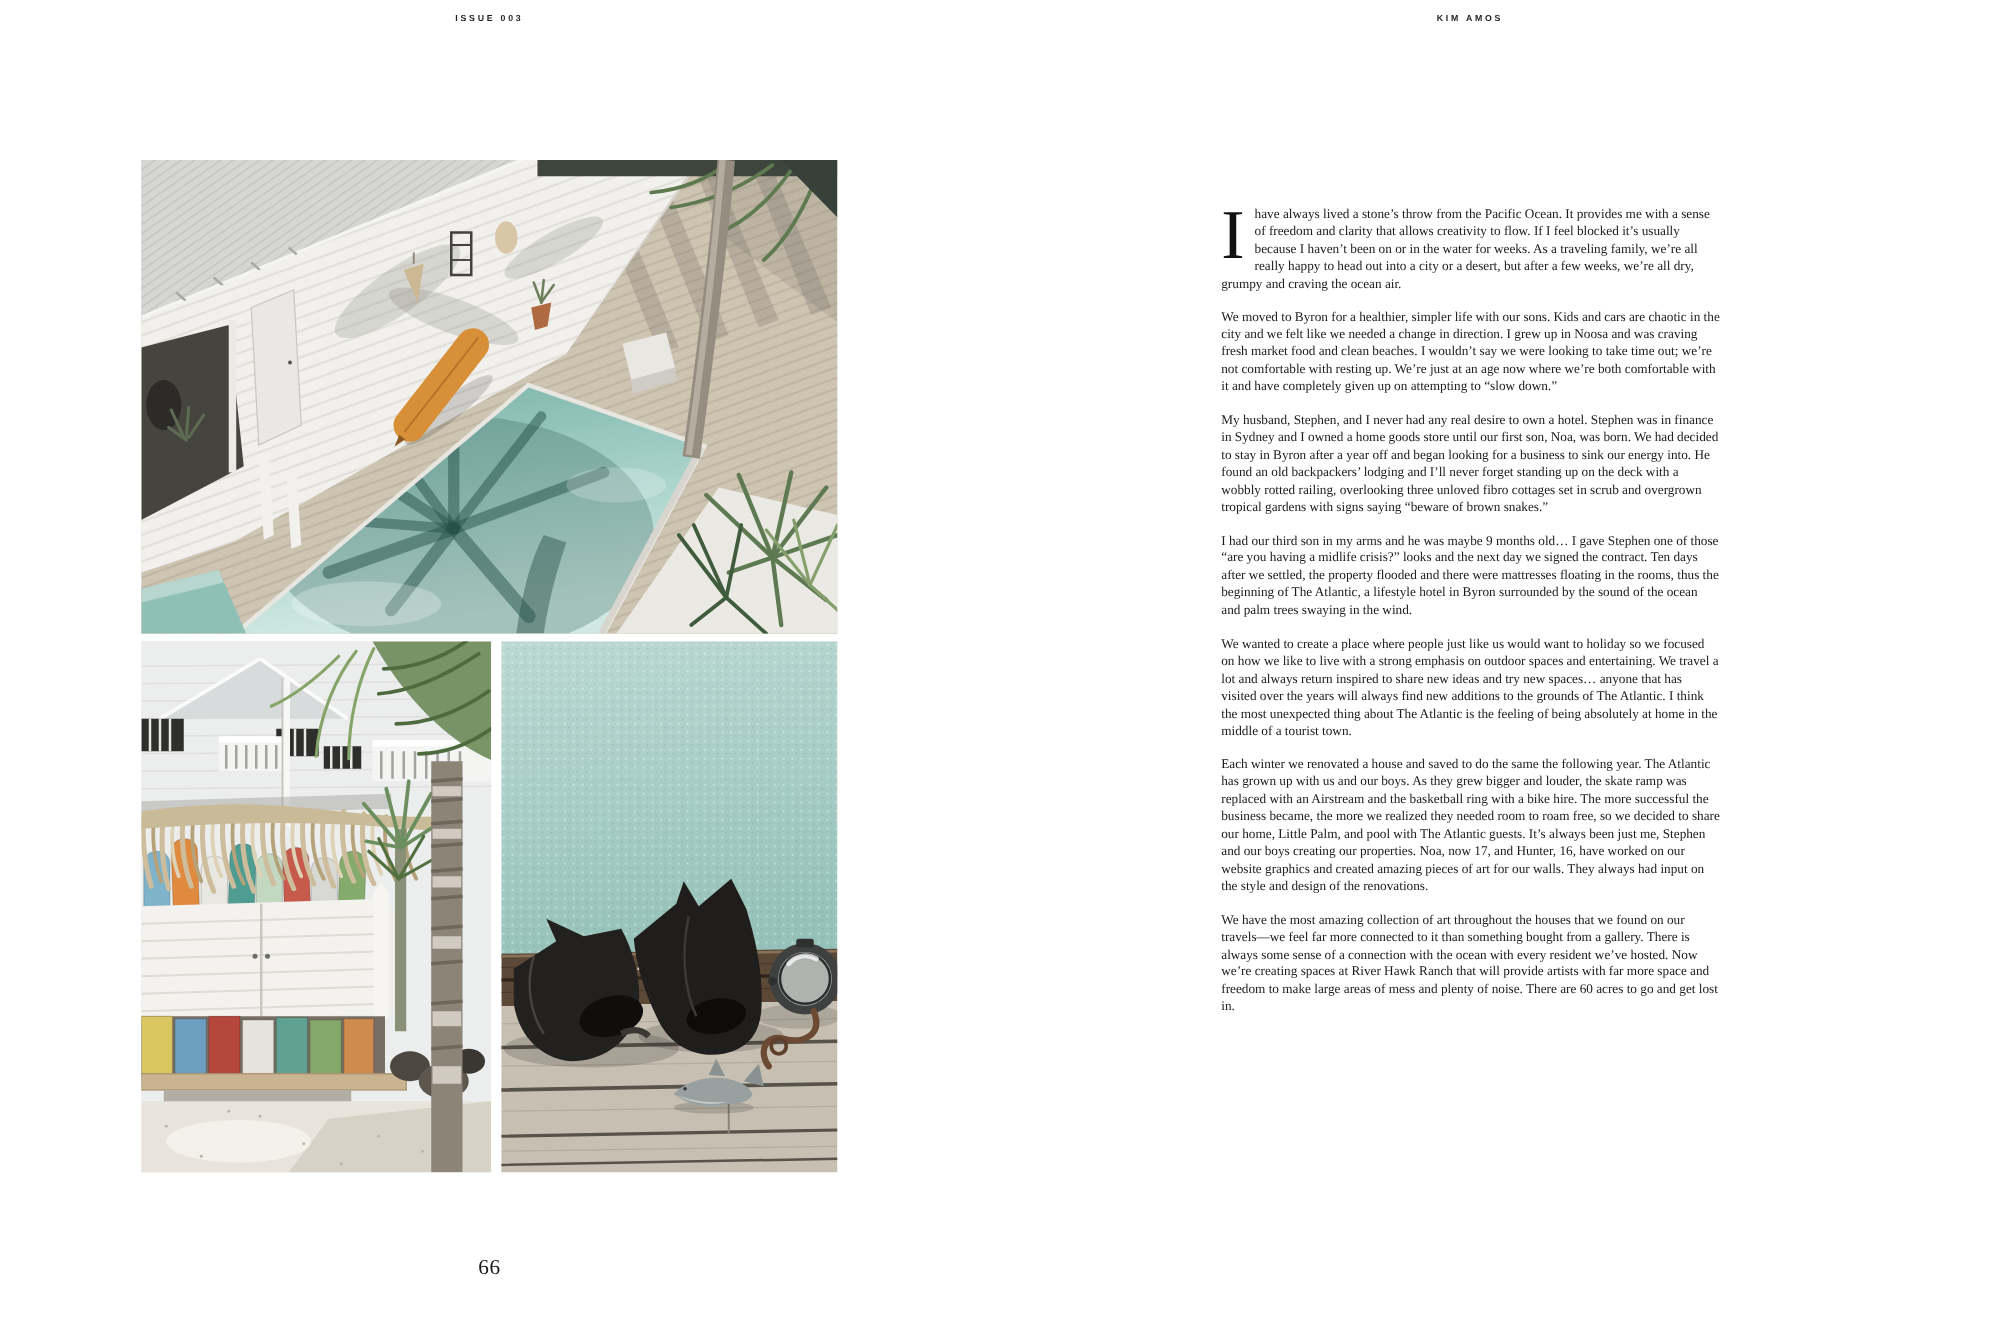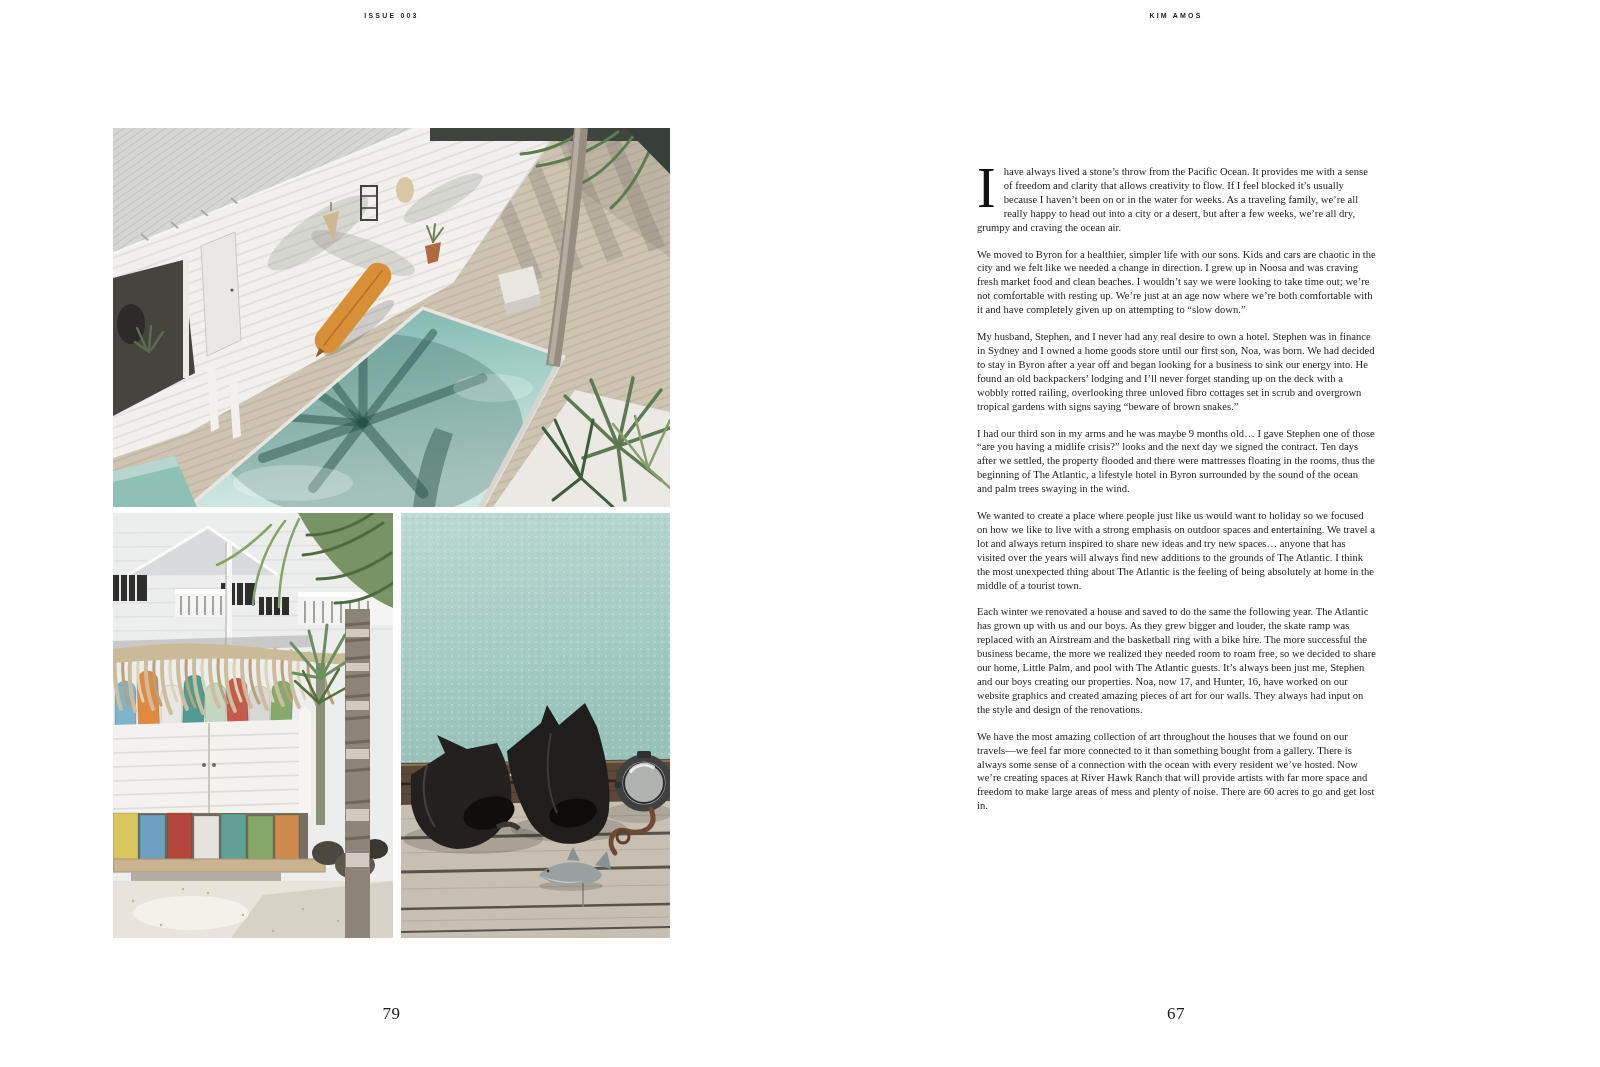--- a/index.html
+++ b/index.html
@@ -494,16 +494,15 @@
   <article class="article">
     <p class="para"><span class="dropcap">I</span><span>have always lived a stone’s throw from the Pacific Ocean. It provides me with a sense of freedom and clarity that allows creativity to flow. If I feel blocked it’s usually because I haven’t been on or in the water for weeks. As a traveling family, we’re all really happy to head out into a city or a desert, but after a few weeks, we’re all dry, grumpy and craving the ocean air.</span></p>
     <p class="para">We moved to Byron for a healthier, simpler life with our sons. Kids and cars are chaotic in the city and we felt like we needed a change in direction. I grew up in Noosa and was craving fresh market food and clean beaches. I wouldn’t say we were looking to take time out; we’re not comfortable with resting up. We’re just at an age now where we’re both comfortable with it and have completely given up on attempting to “slow down.”</p>
     <p class="para">My husband, Stephen, and I never had any real desire to own a hotel. Stephen was in finance in Sydney and I owned a home goods store until our first son, Noa, was born. We had decided to stay in Byron after a year off and began looking for a business to sink our energy into. He found an old backpackers’ lodging and I’ll never forget standing up on the deck with a wobbly rotted railing, overlooking three unloved fibro cottages set in scrub and overgrown tropical gardens with signs saying “beware of brown snakes.”</p>
     <p class="para">I had our third son in my arms and he was maybe 9 months old… I gave Stephen one of those “are you having a midlife crisis?” looks and the next day we signed the contract. Ten days after we settled, the property flooded and there were mattresses floating in the rooms, thus the beginning of The Atlantic, a lifestyle hotel in Byron surrounded by the sound of the ocean and palm trees swaying in the wind.</p>
     <p class="para">We wanted to create a place where people just like us would want to holiday so we focused on how we like to live with a strong emphasis on outdoor spaces and entertaining. We travel a lot and always return inspired to share new ideas and try new spaces… anyone that has visited over the years will always find new additions to the grounds of The Atlantic. I think the most unexpected thing about The Atlantic is the feeling of being absolutely at home in the middle of a tourist town.</p>
     <p class="para">Each winter we renovated a house and saved to do the same the following year. The Atlantic has grown up with us and our boys. As they grew bigger and louder, the skate ramp was replaced with an Airstream and the basketball ring with a bike hire. The more successful the business became, the more we realized they needed room to roam free, so we decided to share our home, Little Palm, and pool with The Atlantic guests. It’s always been just me, Stephen and our boys creating our properties. Noa, now 17, and Hunter, 16, have worked on our website graphics and created amazing pieces of art for our walls. They always had input on the style and design of the renovations.</p>
     <p class="para">We have the most amazing collection of art throughout the houses that we found on our travels—we feel far more connected to it than something bought from a gallery. There is always some sense of a connection with the ocean with every resident we’ve hosted. Now we’re creating spaces at River Hawk Ranch that will provide artists with far more space and freedom to make large areas of mess and plenty of noise. There are 60 acres to go and get lost in.</p>
   </article>
 
-  <div class="folio left">79</div>
-  <div class="folio right">67</div>
+  <div class="folio left">66</div>
 
 </div>
 
 </body></html>

